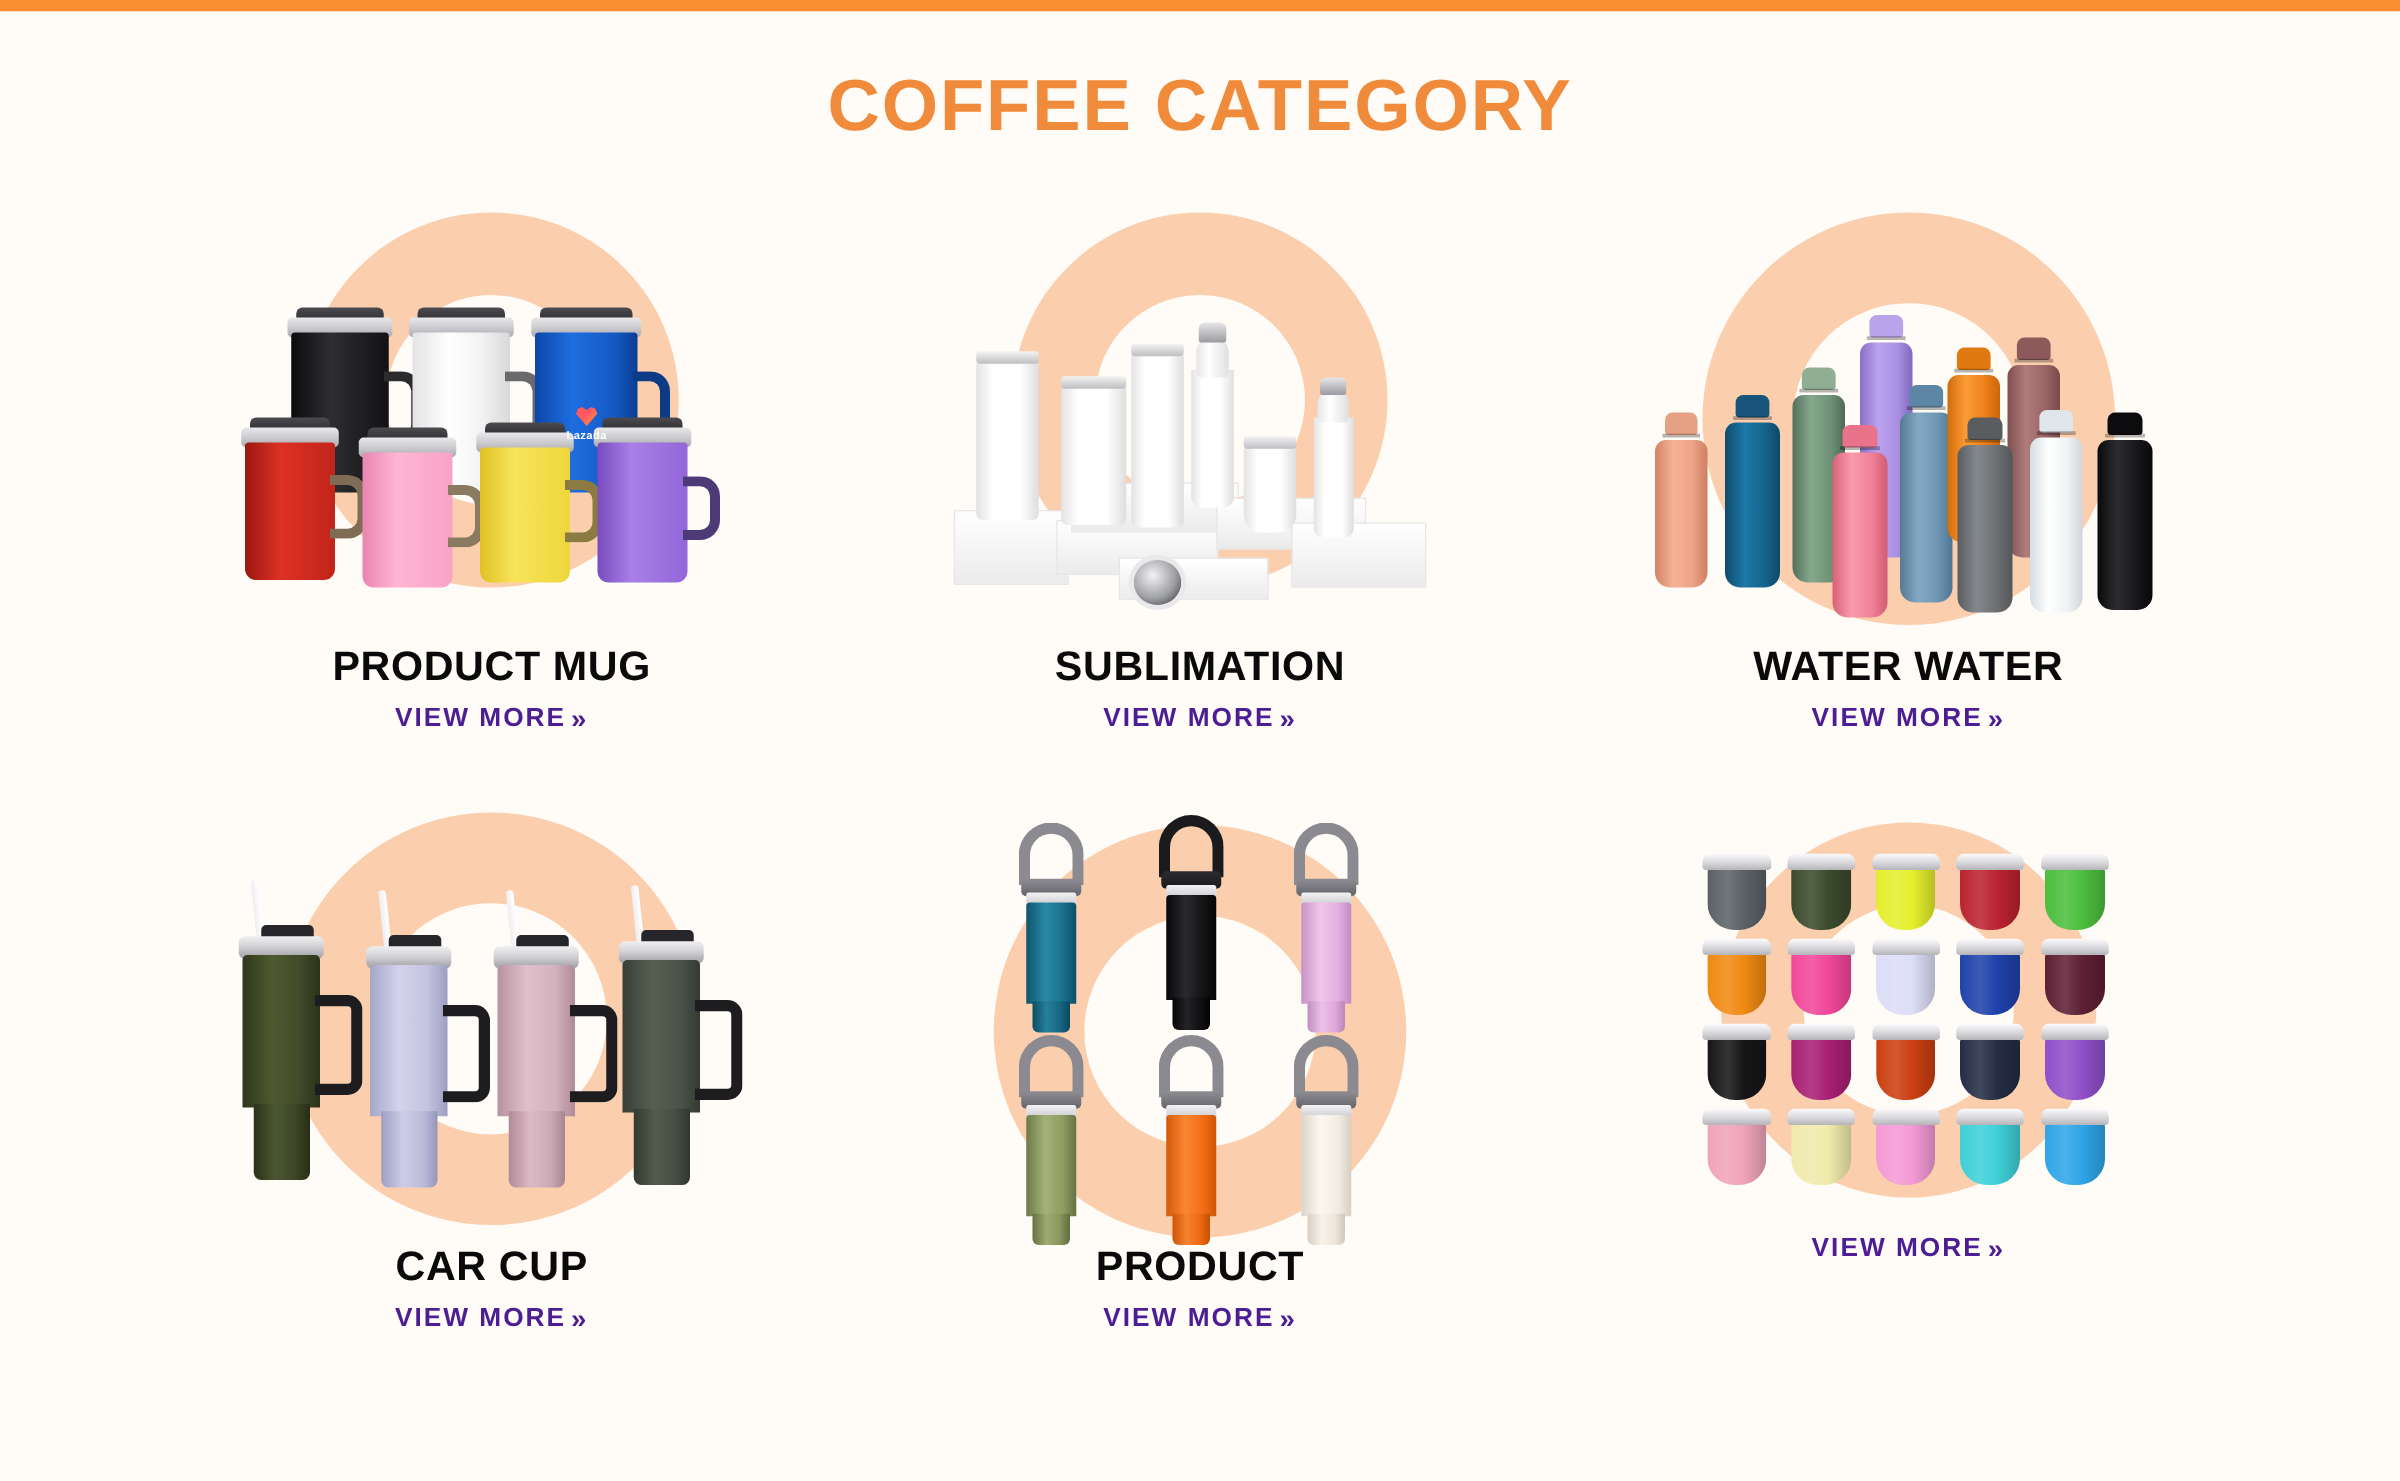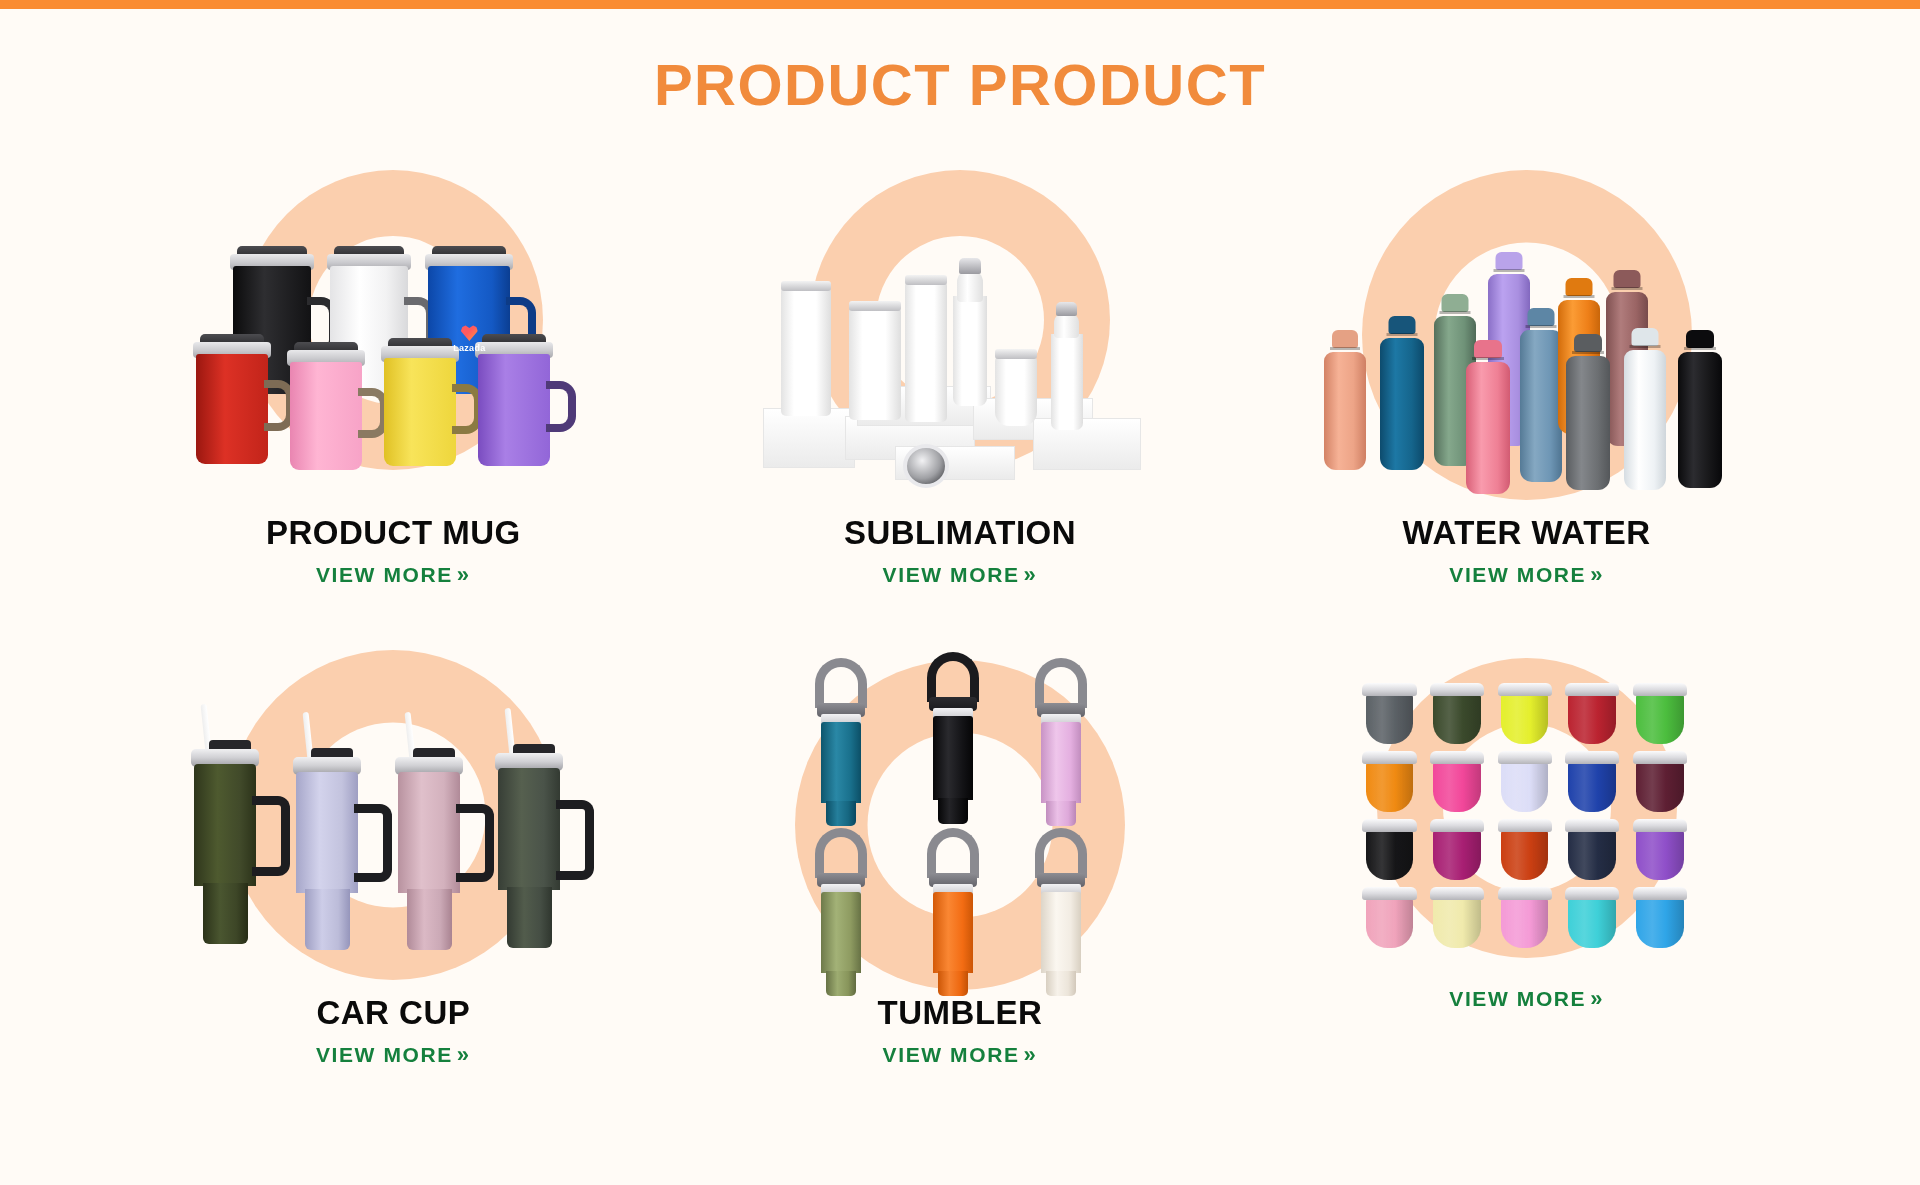--- a/index.html
+++ b/index.html
@@ -92,21 +92,21 @@
     letter-spacing: 0.5px;
     color: #0A0A0A;
     text-align: center;
   }
 
   .view-more {
     margin-top: 10px;
     font-size: 21px;
     font-weight: 700;
     letter-spacing: 1.6px;
-    color: #15803d;
+    color: #4c1d95;
     cursor: pointer;
     display: inline-flex;
     align-items: center;
     gap: 4px;
     justify-content: flex-end;
   }
   .view-more .chev { font-size: 22px; font-weight: 700; }
 
   
   .mug {
@@ -209,21 +209,21 @@
     position: absolute; left: -7%; right: -7%; top: -9px; height: 13px;
     background: linear-gradient(180deg,#fbfbfc 0%,#dcdce0 50%,#b4b4b9 100%);
     border-radius: 6px 6px 3px 3px;
   }
 </style>
 </head>
 <body>
 
 <div class="top-bar"></div>
 
-<h1 class="page-title">PRODUCT PRODUCT</h1>
+<h1 class="page-title">COFFEE CATEGORY</h1>
 
 <div class="grid">
 
   <div class="cat-card">
     <div class="art">
       <div class="donut"></div>
       <div class="products">
 
         <div class="mug" style="left:55px; top:100px; width:78px; height:128px;">
           <div class="lid"></div>
@@ -510,21 +510,21 @@
         <div class="tb" style="left:296px; top:246px; width:40px; height:104px;">
           <div class="bail"></div>
             <div class="collar"></div>
             <div class="steel"></div>
           <div class="body" style="background:linear-gradient(90deg,#ddd5c8 0%,#fbf7f0 38%,#f2ece3 74%,#d8cfc1 100%);"></div>
           <div class="base" style="background:linear-gradient(90deg,#d8cfc1 0%,#f7f2ea 38%,#ece5da 74%,#d2c8ba 100%);"></div>
         </div>
 
       </div>
     </div>
-    <div class="cat-name">TUMBLER</div>
+    <div class="cat-name">PRODUCT</div>
     <div class="view-more">
       <span>VIEW MORE</span>
       <span class="chev">»</span>
     </div>
   </div>
 
   <div class="cat-card">
     <div class="art">
       <div class="donut" style="width:300px;height:300px;top:12px;"></div>
       <div class="products">

